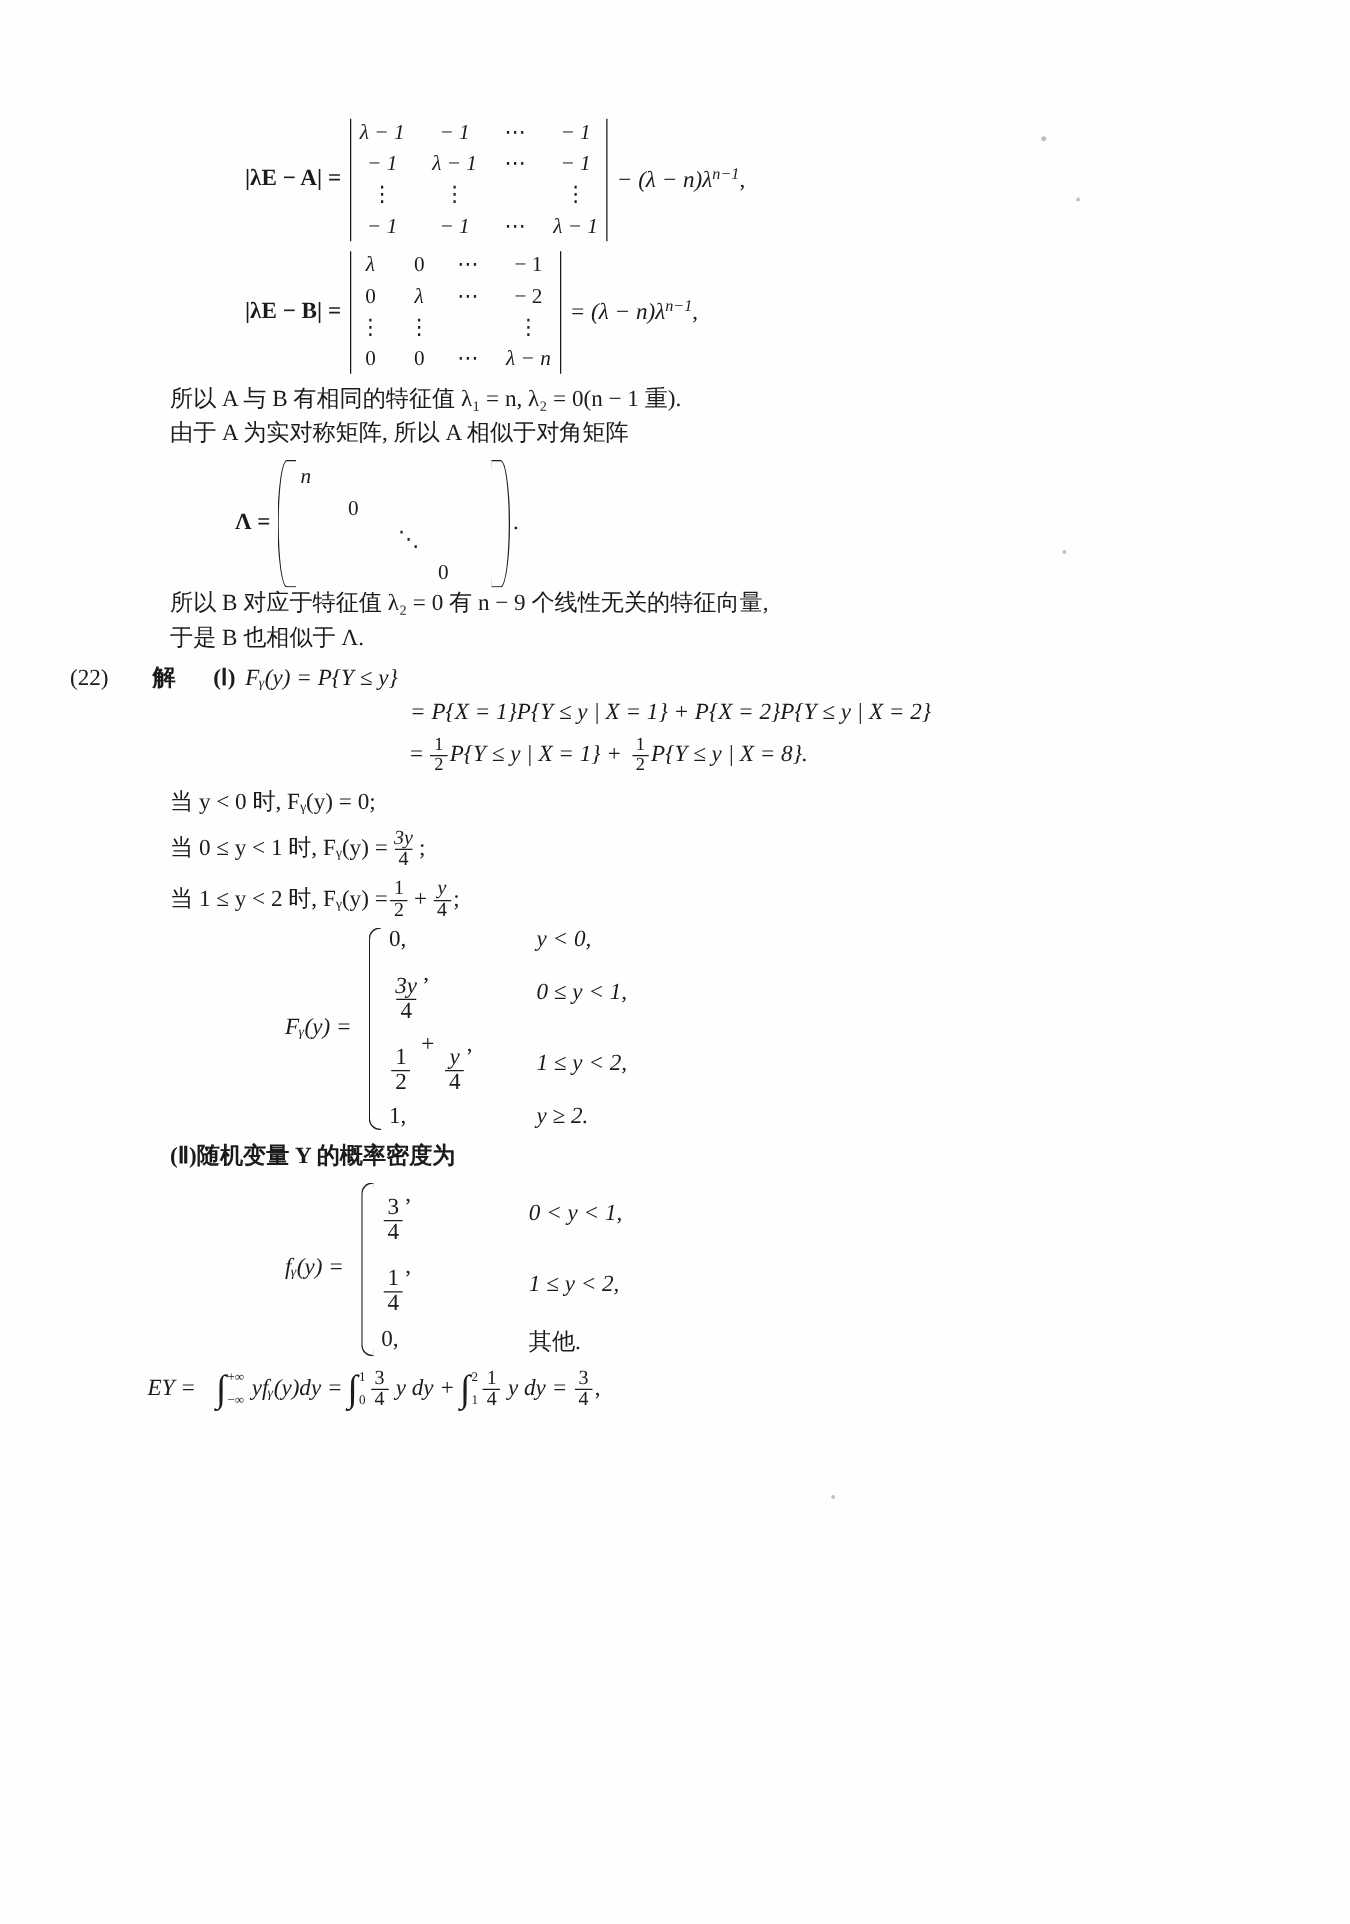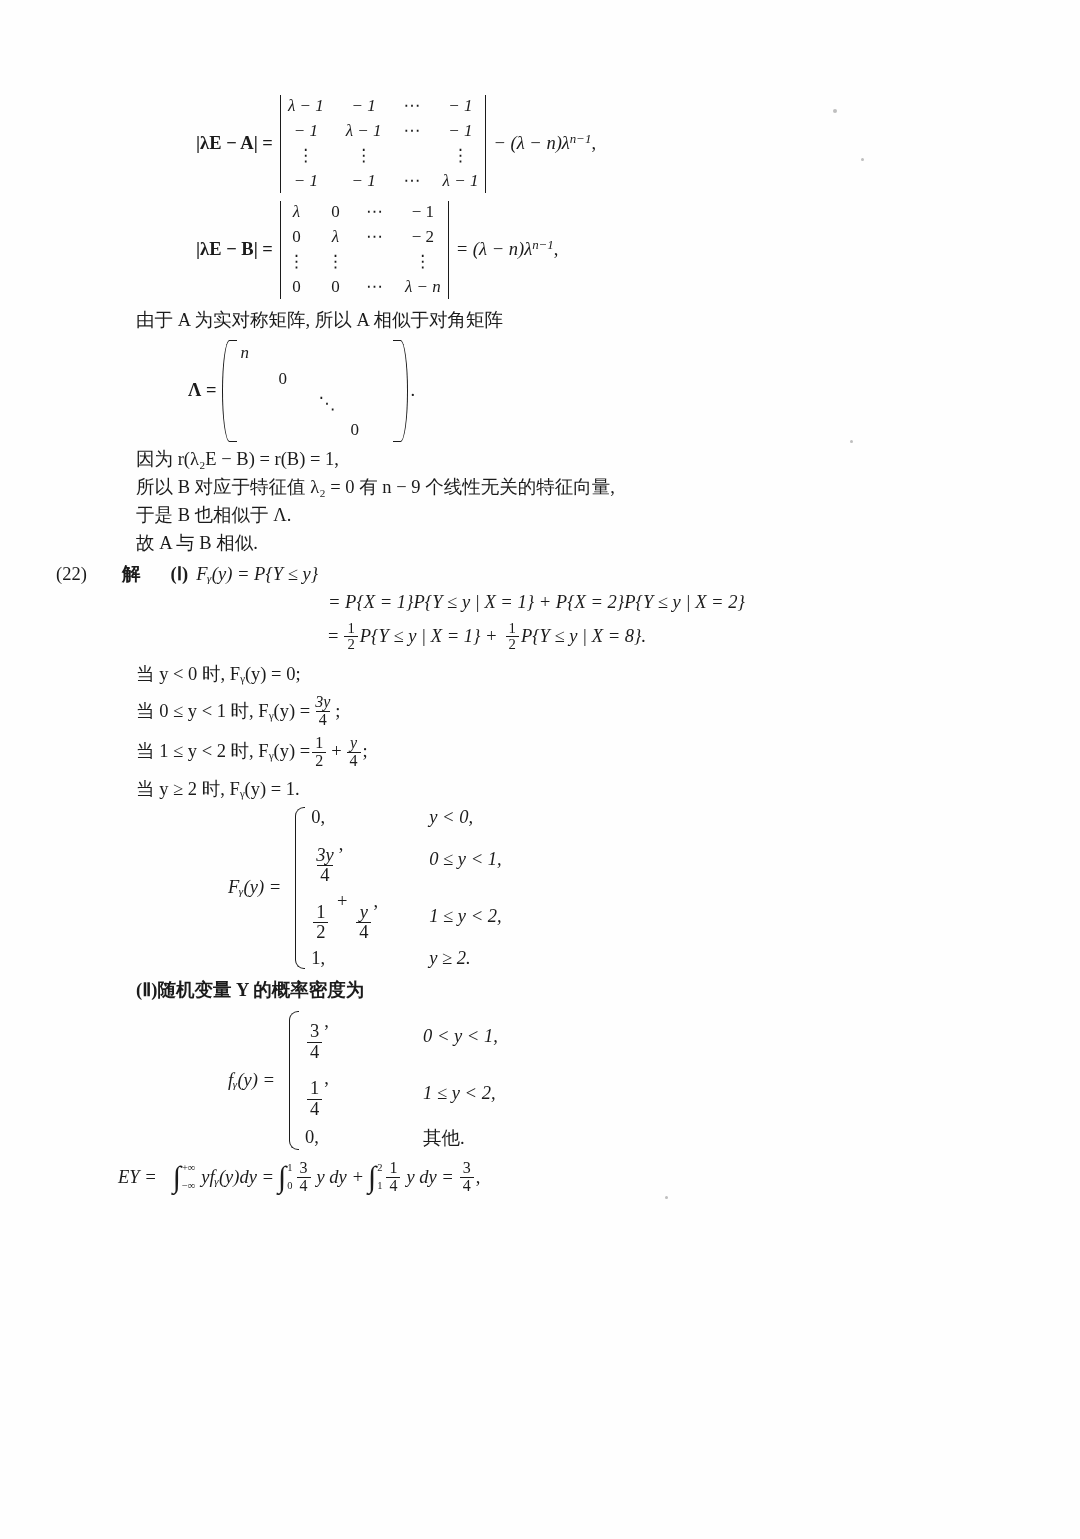--- a/index.html
+++ b/index.html
@@ -226,43 +226,42 @@
         </span>
         <span class="bar"></span>
       </span>
       <span class="line">
         <span class="it">= (λ − n)λ</span><span class="sup it">n−1</span><span>,</span>
       </span>
     </div>
 
     <div class="spacer-sm"></div>
 
+    <div class="line indent1">所以 A 与 B 有相同的特征值 λ₁ = n, λ₂ = 0(n − 1 重).</div>
     <div class="line indent1">由于 A 为实对称矩阵, 所以 A 相似于对角矩阵</div>
 
     <div class="row" style="padding-left:70px; align-items:center; margin-top:6px;">
       <span class="line bi" style="margin-right:6px;">Λ =</span>
       <span class="paren">
         <span class="lp"></span>
         <span class="inner">
           <div style="font-size:17px; line-height:1.5; width:150px;">
             <div style="text-align:left;" class="it">n</div>
             <div style="text-align:left; padding-left:38px;">0</div>
             <div style="text-align:left; padding-left:78px;">⋱</div>
             <div style="text-align:left; padding-left:110px;">0</div>
           </div>
         </span>
         <span class="rp"></span>
       </span>
       <span class="line" style="margin-left:2px;">.</span>
     </div>
 
-    <div class="line indent1" style="margin-top:4px;">因为 r(λ₂E − B) = r(B) = 1,</div>
     <div class="line indent1">所以 B 对应于特征值 λ₂ = 0 有 n − 9 个线性无关的特征向量,</div>
     <div class="line indent1">于是 B 也相似于 Λ.</div>
-    <div class="line indent1">故 A 与 B 相似.</div>
 
     <div class="row" style="margin-top:4px;">
       <span class="line" style="width:66px; margin-left:-62px;">(22)</span>
       <span class="line b" style="margin-right:30px;">解</span>
       <span class="line b" style="margin-right:8px;">(Ⅰ)</span>
       <span class="line it">Fᵧ(y) = P{Y ≤ y}</span>
     </div>
 
     <div class="row">
       <span class="line it indent2">= P{X = 1}P{Y ≤ y | X = 1} + P{X = 2}P{Y ≤ y | X = 2}</span>
@@ -302,21 +301,20 @@
           <span class="den">2</span>
       </span>
       <span class="line" style="margin:0 3px;">+</span>
       <span class="frac" style="font-size:1em;">
         <span class="num it">y</span>
           <span class="den">4</span>
       </span>
       <span class="line">;</span>
     </div>
 
-    <div class="line indent1" style="margin-top:6px;">当 y ≥ 2 时, Fᵧ(y) = 1.</div>
 
     <div class="row" style="padding-left:110px; align-items:center; margin-top:4px;">
       <span class="line it" style="margin-right:8px;">Fᵧ(y) =</span>
       <span class="piece">
         <span class="brace"></span>
         <span class="cases">
           <span class="caserow">
             <span>0,</span>
             <span class="cond it">y &lt; 0,</span>
           </span>

